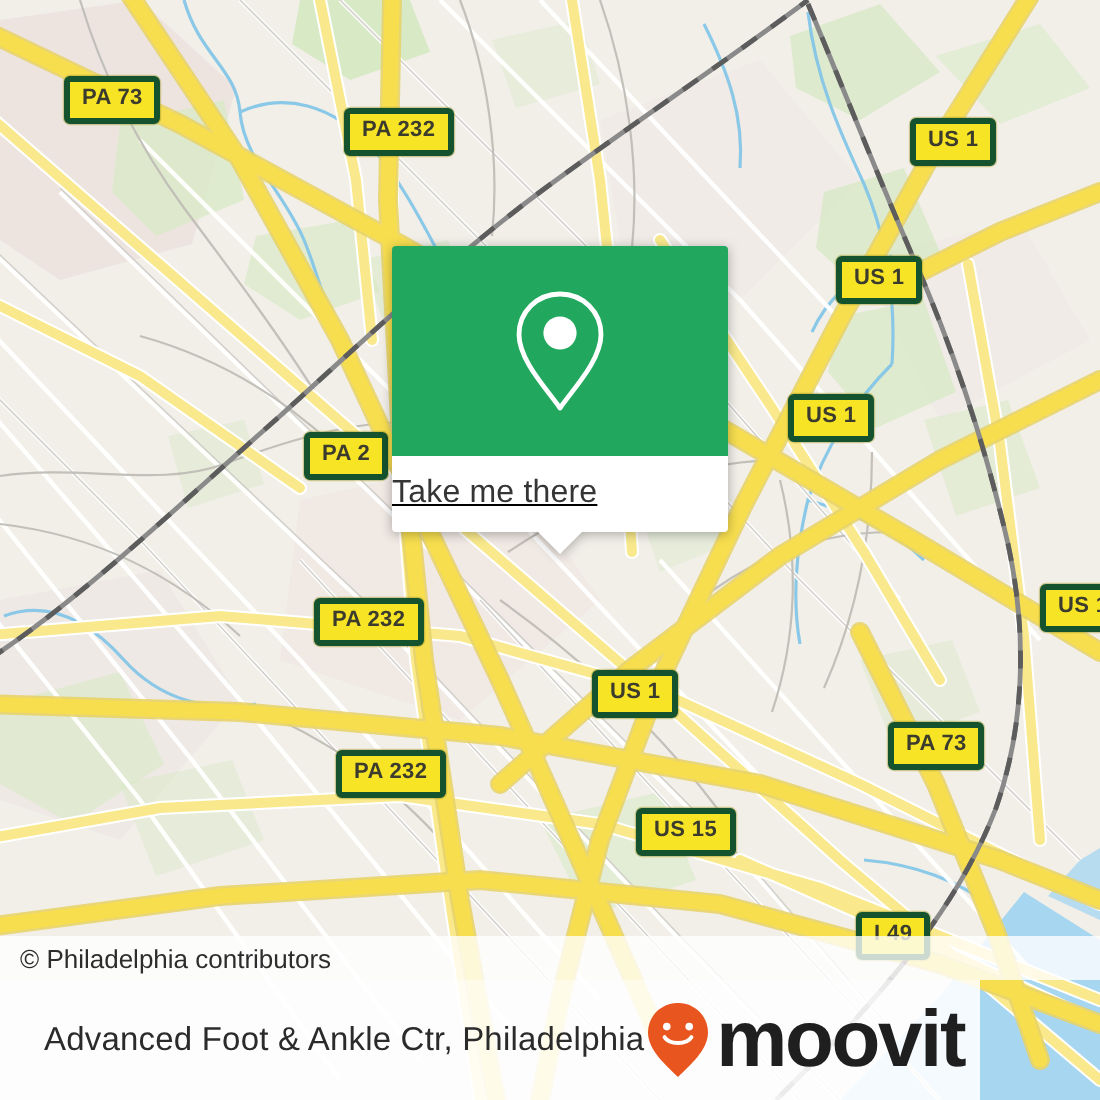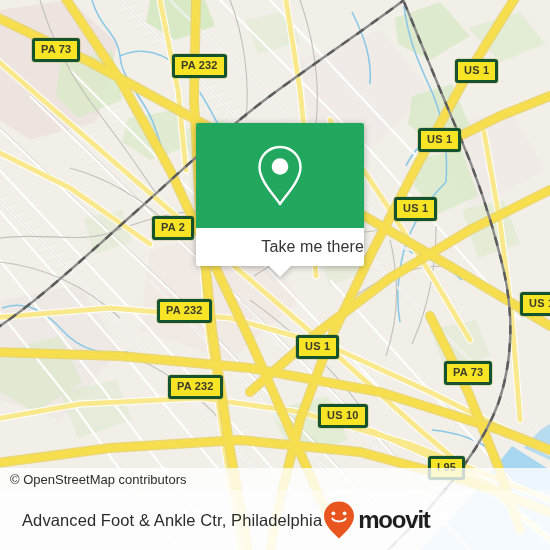--- a/index.html
+++ b/index.html
@@ -56,22 +56,23 @@
   #popup-green {
     background:#22a85e;
     height:105px;
     border-radius:2px 2px 0 0;
     display:flex; align-items:center; justify-content:center;
   }
   #popup-white {
     background:#ffffff;
     height:38px;
     border-radius:0 0 2px 2px;
-    display:flex; align-items:center; justify-content:flex-end;
+    display:flex; align-items:center; justify-content:flex-start;
     position:relative;
+    text-decoration:underline;
   }
   #popup-label {
     font-size:16px;
     color:#353535;
     letter-spacing:.1px;
   }
   #popup-tail {
     position:absolute;
     left:50%; bottom:-11px;
     margin-left:-11px;
@@ -94,34 +95,34 @@
     font-size:13px;
     color:#2d2d2d;
     padding-left:10px;
     font-family:"Liberation Sans", sans-serif;
   }
 
   
   #footer {
     position:absolute;
     left:0; top:490px;
-    width:550px; height:60px;
+    width:490px; height:60px;
     background:rgba(255,255,255,.88);
-    display:flex; align-items:center; 
+    display:flex; align-items:center; justify-content:space-between;
     padding:0 20px 0 22px;
   }
   #footer-title {
     font-size:16.5px;
     color:#2b2b2b;
     white-space:nowrap;
     letter-spacing:.1px;
   }
   #logo { display:flex; align-items:center; gap:2px; }
   #logo-wordmark {
-    font-size:24px;
+    font-size:40px;
     font-weight:bold;
     color:#1f1f1f;
     letter-spacing:-1.2px;
     line-height:1;
     font-family:"Liberation Sans", sans-serif;
   }
 </style>
 </head>
 <body>
 
@@ -289,38 +290,38 @@
   <div class="shield" style="left:172px; top:54px;">PA 232</div>
   <div class="shield" style="left:455px; top:59px;">US 1</div>
   <div class="shield" style="left:418px; top:128px;">US 1</div>
   <div class="shield" style="left:394px; top:197px;">US 1</div>
   <div class="shield" style="left:152px; top:216px;">PA 2</div>
   <div class="shield" style="left:157px; top:299px;">PA 232</div>
   <div class="shield" style="left:296px; top:335px;">US 1</div>
   <div class="shield" style="left:520px; top:292px;">US 1</div>
   <div class="shield" style="left:444px; top:361px;">PA 73</div>
   <div class="shield" style="left:168px; top:375px;">PA 232</div>
-  <div class="shield" style="left:318px; top:404px;">US 10</div>
-  <div class="shield" style="left:428px; top:456px;">I 95</div>
+  <div class="shield" style="left:318px; top:404px;">US 15</div>
+  <div class="shield" style="left:428px; top:456px;">I 49</div>
 
   <div id="popup">
     <div id="popup-green">
       <svg width="52" height="66" viewBox="0 0 52 66">
         <path d="M26 4 C14.5 4 5.5 13 5.5 24.3 C5.5 37 19 51 26 61 C33 51 46.5 37 46.5 24.3 C46.5 13 37.5 4 26 4 Z" fill="none" stroke="#ffffff" stroke-width="2.4" stroke-linejoin="round"></path>
         <circle cx="26" cy="23.5" r="8.3" fill="#ffffff"></circle>
       </svg>
     </div>
     <div id="popup-white">
       <span id="popup-label">Take me there</span>
       <div id="popup-tail"></div>
     </div>
   </div>
 
   <div id="attribution">
-    <span id="attribution-text">© OpenStreetMap contributors</span>
+    <span id="attribution-text">© Philadelphia contributors</span>
   </div>
 
   <div id="footer">
     <span id="footer-title">Advanced Foot &amp; Ankle Ctr, Philadelphia</span>
 
     <div id="logo">
       <svg width="34" height="40" viewBox="0 0 34 40">
         <path d="M17 1.5 C8.6 1.5 2 8 2 16.2 C2 25 11 32.5 17 38.5 C23 32.5 32 25 32 16.2 C32 8 25.4 1.5 17 1.5 Z" fill="#e8551f"></path>
         <circle cx="11.4" cy="13.3" r="1.9" fill="#ffffff"></circle>
         <circle cx="22.6" cy="13.3" r="1.9" fill="#ffffff"></circle>

